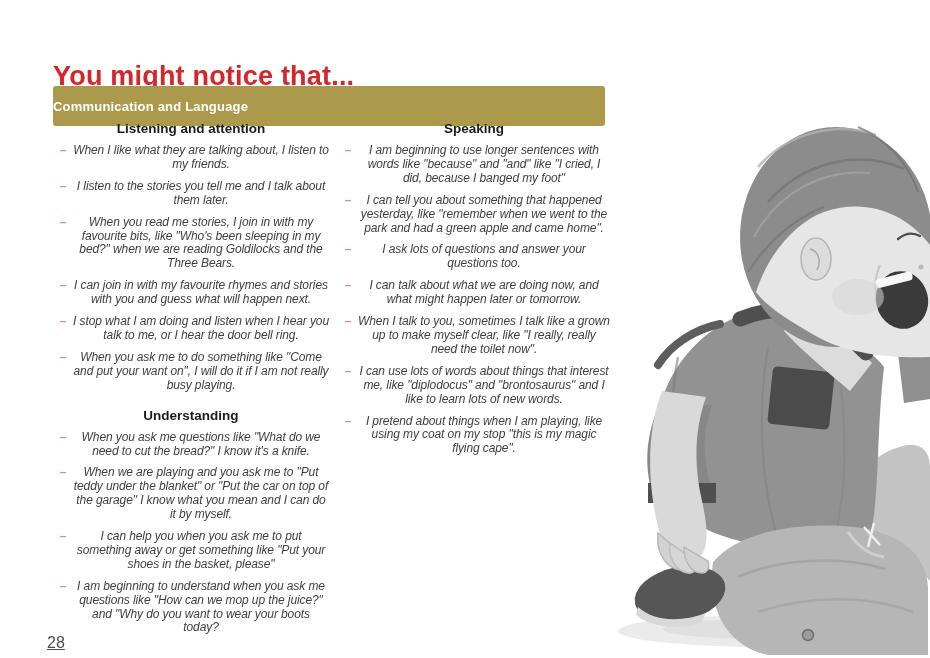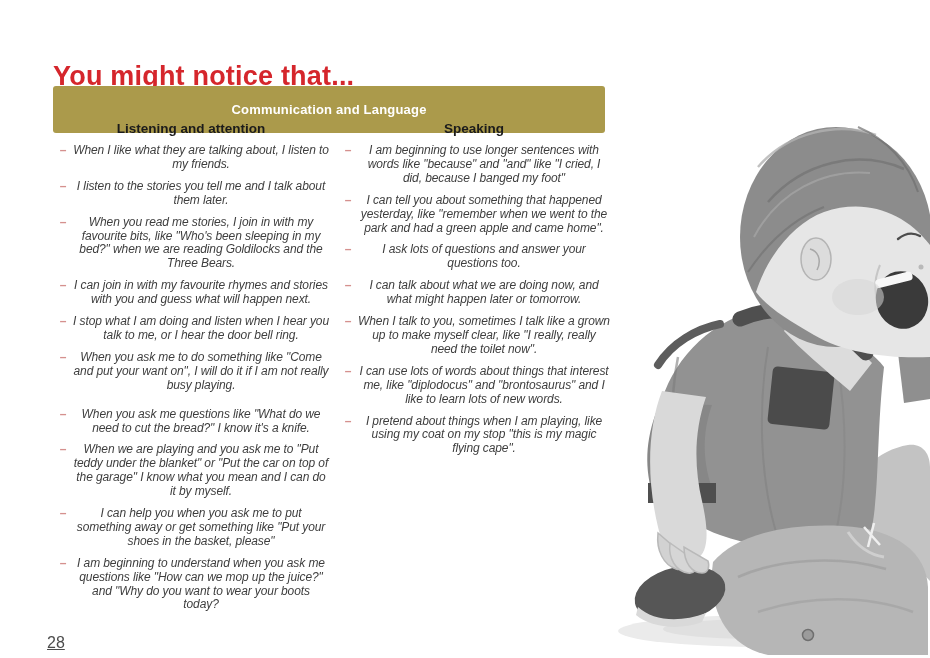--- a/index.html
+++ b/index.html
@@ -7,23 +7,23 @@
   body {
     width: 930px; height: 658px; position: relative;
     background: #ffffff; overflow: hidden;
     font-family: "Liberation Sans", sans-serif;
   }
   .page-title {
     position: absolute; left: 53px; top: 26px;
     font-size: 27px; font-weight: bold; color: #d5262c; letter-spacing: 0.2px; margin-top: 35px;
   }
   .banner {
-    position: absolute; left: 53px; top: 86px; width: 552px; height: 47px;
+    position: absolute; left: 53px; top: 86px; width: 552px; height: 40px;
     background: #ab9a4b; border-radius: 3px;
-    display: flex; align-items: center; justify-content: center;
+    display: flex; align-items: center; 
   }
   .banner-label { color: #ffffff; font-weight: bold; font-size: 13px; letter-spacing: 0.2px; }
   .col { position: absolute; top: 121px; }
   .col-left  { left: 53px;  width: 276px; text-align: center; }
   .col-right { left: 338px; width: 272px; text-align: center; }
   .section + .section { margin-top: 15px; }
   .section-heading {
     font-size: 13.5px; font-weight: bold; color: #1b1b1b; margin: 0 0 8px 0;
   }
   ul.bullets { list-style: none; margin: 0; padding: 0; }
@@ -74,20 +74,21 @@
           <span class="dash">–</span>
           <span class="bullet-text">I stop what I am doing and listen when I hear you talk to me, or I hear the door bell ring.</span>
         </li>
       <li>
           <span class="dash">–</span>
           <span class="bullet-text">When you ask me to do something like "Come and put your want on", I will do it if I am not really busy playing.</span>
         </li>
     </ul>
   </div>
   <div class="section">
+    <h2 class="section-heading">Understanding</h2>
     <ul class="bullets">
       <li>
           <span class="dash">–</span>
           <span class="bullet-text">When you ask me questions like "What do we need to cut the bread?" I know it's a knife.</span>
         </li>
       <li>
           <span class="dash">–</span>
           <span class="bullet-text">When we are playing and you ask me to "Put teddy under the blanket" or "Put the car on top of the garage" I know what you mean and I can do it by myself.</span>
         </li>
       <li>

